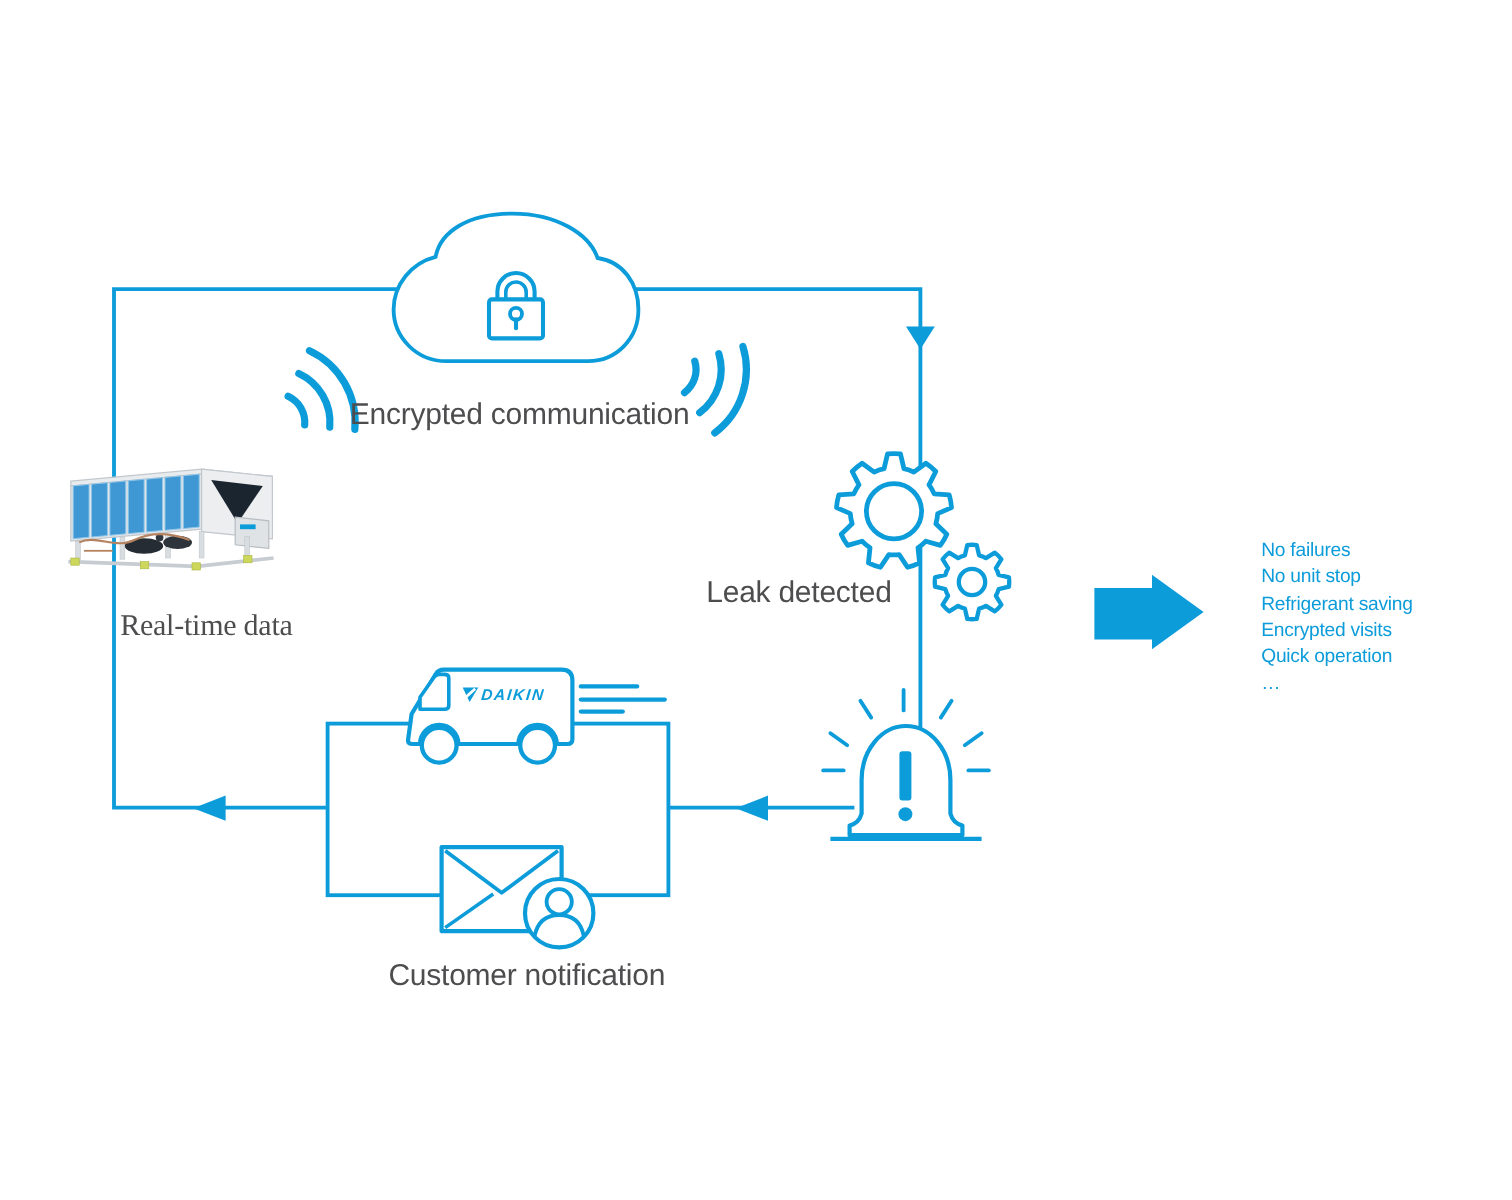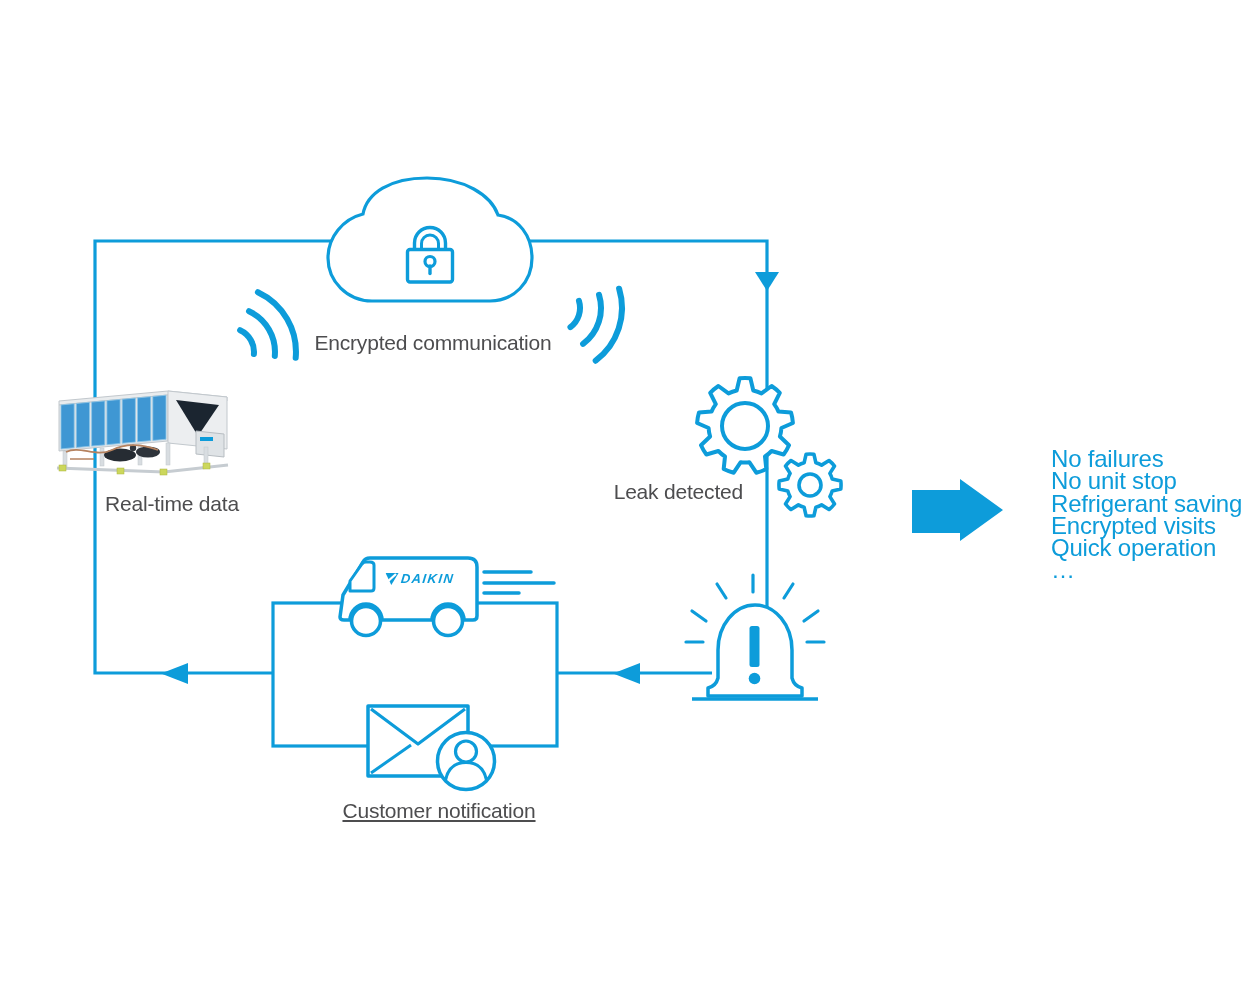--- a/index.html
+++ b/index.html
@@ -2,26 +2,26 @@
 <html><head>
 <meta charset="utf-8">
 <style>
   html,body{margin:0;padding:0;background:#ffffff;}
   #stage{
     position:relative;width:1260px;height:1000px;background:#ffffff;overflow:hidden;
     font-family:"Liberation Sans",sans-serif;
   }
   #scene{position:absolute;left:0;top:0;}
   .lbl{
-    position:absolute;color:#4d4d4f;font-size:21px;letter-spacing:-0.2px;
+    position:absolute;color:#4d4d4f;font-size:25px;letter-spacing:-0.2px;
     text-align:center;white-space:nowrap;
   }
   .lbl.right{text-align:right;}
   #benefits{
-    position:absolute;left:1051px;top:448px;color:#0d9cda;font-size:24px;
+    position:absolute;left:1051px;top:448px;color:#0d9cda;font-size:16px;
     line-height:22.3px;letter-spacing:-0.2px;
   }
   #daikin-logo{
     position:absolute;left:385px;top:571px;display:flex;align-items:center;gap:2px;
     color:#0d9cda;font-size:13px;font-weight:800;font-style:italic;letter-spacing:1.4px;
     transform:skewX(-6deg);
   }
   #daikin-logo .mark{position:relative;width:14px;height:14px;flex:0 0 auto;}
 </style>
 </head>
@@ -146,23 +146,23 @@
         <circle cx="466" cy="761" r="28.5" stroke-width="3.5"></circle>
         <circle cx="466" cy="751.5" r="10.5" stroke-width="3.2"></circle>
         <path d="M445.5 780 C448 768 455 762.5 466 762.5 C477 762.5 484 768 486.5 780" fill="none" stroke-width="3.2" stroke-linecap="round"></path>
       </g>
     </g>
 
     <polygon points="912,490 960,490 960,479 1003,510 960,541 960,533 912,533" fill="#0d9cda"></polygon>
   </svg>
 
   <div class="lbl" style="left:280px;top:331px;width:306px;">Encrypted communication</div>
-  <div class="lbl" style="left:72px;top:492px;width:200px;">Real-time data</div>
+  <div class="lbl" style="left:72px;top:508px;width:200px;font-family:Liberation Serif, serif;">Real-time data</div>
   <div class="lbl right" style="left:580px;top:480px;width:163px;">Leak detected</div>
-  <div class="lbl" style="left:289px;top:799px;width:300px;text-decoration:underline;">Customer notification</div>
+  <div class="lbl" style="left:289px;top:799px;width:300px;">Customer notification</div>
 
   <div id="daikin-logo">
     <svg class="mark" width="14" height="14" viewBox="0 0 14 14">
       <polygon points="0,1 13,1 7,13" fill="#0d9cda"></polygon>
       <line x1="3" y1="9.5" x2="10.5" y2="2" stroke="#ffffff" stroke-width="2.4"></line>
     </svg>
     <span>DAIKIN</span>
   </div>
 
   <div id="benefits">

